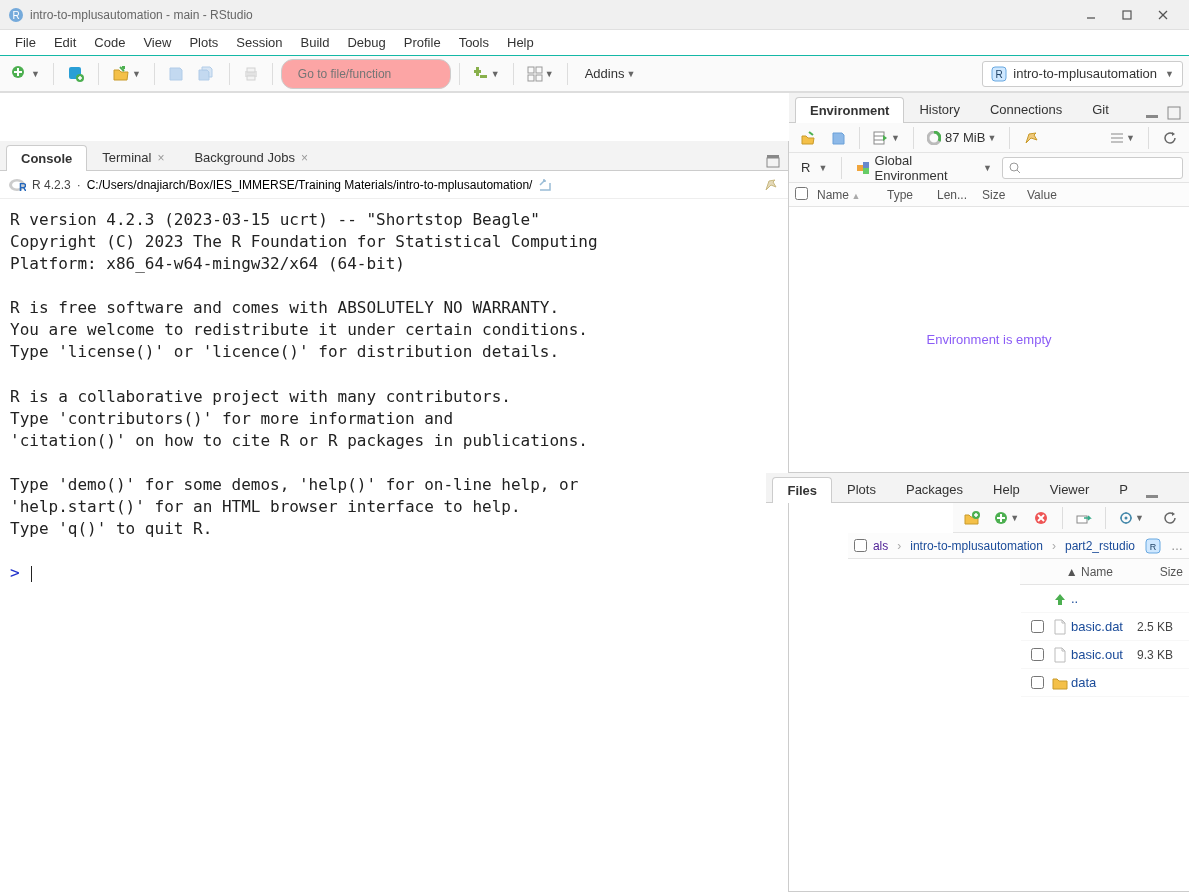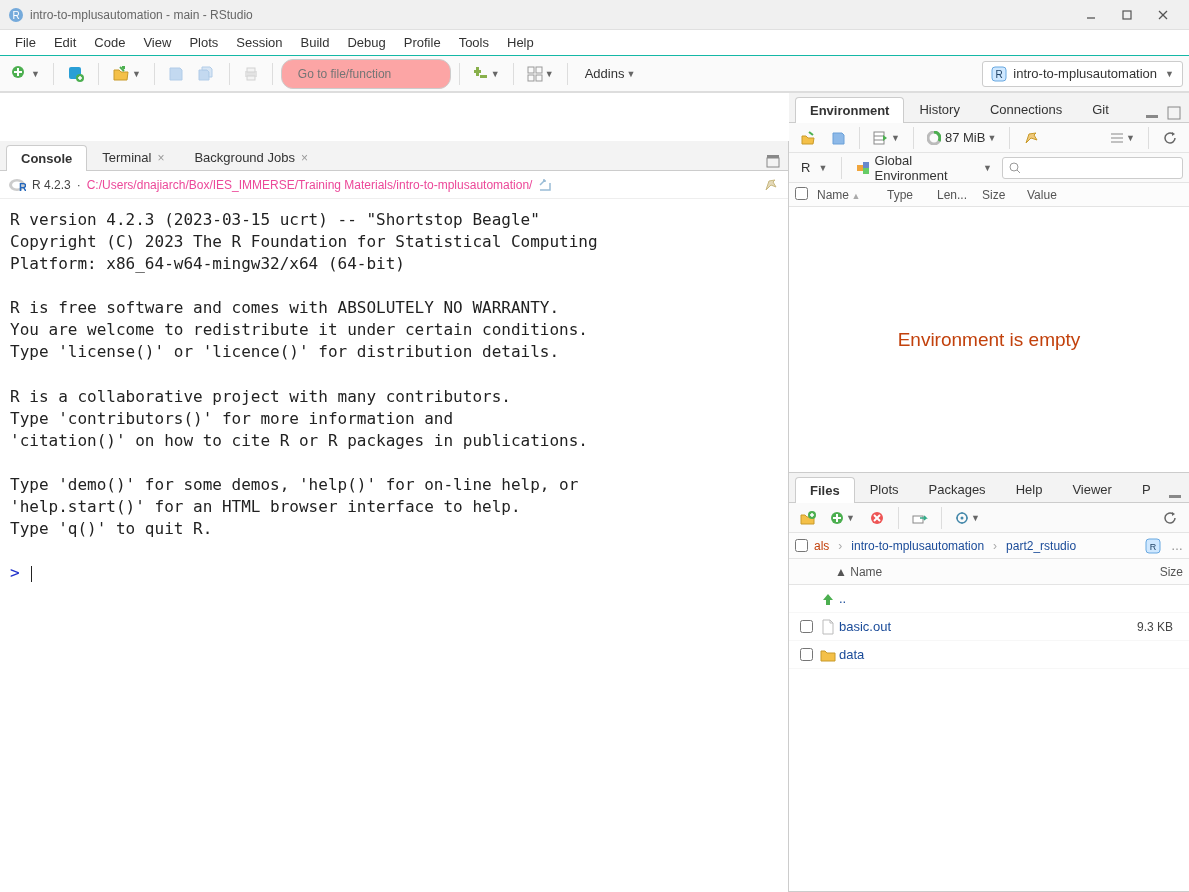--- a/index.html
+++ b/index.html
@@ -145,21 +145,21 @@
   
   .console-subbar {
     height: 28px;
     display:flex;align-items:center;
     padding: 0 8px;
     gap: 6px;
     border-bottom: 1px solid #eee;
     font-size:12px;
     color:#444;
   }
-  .console-subbar .path { color:#ec4899; }
+  .console-subbar .path { color:#000000; }
   .console-subbar-spacer {flex:1;}
   .console-body {
     flex:1;
     padding: 10px 10px;
     font-family: "Lucida Console","Consolas",monospace;
     font-size: 16px;
     line-height: 1.38;
     white-space: pre-wrap;
     overflow:auto;
     color:#222;
@@ -168,21 +168,21 @@
   .console-cursor {
     display:inline-block; width:1px; height:16px; background:#222;
     vertical-align:middle; margin-left:2px;
   }
   
   .right-pane {
     display:flex; flex-direction:column;
     border-bottom:1px solid #ccc;
   }
   .right-pane.top { height: 380px; }
-  .right-pane.bottom { flex:1; }
+  .right-pane.bottom { flex:1;align-items:flex-end; }
   .env-toolbar, .files-toolbar {
     height: 30px;
     display:flex;align-items:center;
     padding: 0 6px; gap:4px;
     border-bottom:1px solid #e4e4e4;
     background:#fafafa;
   }
   .env-toolbar2 {
     height: 30px;
     display:flex;align-items:center;
@@ -203,29 +203,29 @@
   .search-box input{border:none;outline:none;flex:1;font-size:12px;background:transparent;}
   .env-header {
     height: 24px; display:flex; align-items:center;
     border-bottom:1px solid #e4e4e4; font-size:12px; color:#555;
     background:#fcfcfc;
   }
   .env-header .col { padding:0 6px; }
   .env-header .col.sortable::after { content:" ▲"; color:#aaa; font-size:9px; }
   .env-empty {
     flex:1; display:flex; align-items:center; justify-content:center;
-    color:#c2410c; font-size:19px;
+    color:#8b5cf6; font-size:13px;
   }
   
   .files-breadcrumb {
     height:26px; display:flex;align-items:center;
     padding:0 6px; gap:4px; font-size:12px;
     border-bottom:1px solid #e4e4e4; background:#fcfcfc;
   }
-  .files-breadcrumb .crumb { color:#c2410c; cursor:pointer; padding:0 2px;}
+  .files-breadcrumb .crumb { color:#4c1d95; cursor:pointer; padding:0 2px;}
   .files-breadcrumb .crumb.sel { color:#1a4b99; }
   .files-breadcrumb .sep { color:#aaa; padding:0 3px; }
   .files-header {
     height:26px; display:flex; align-items:center;
     border-bottom:1px solid #e4e4e4; font-size:12px; color:#555;
     background:#fcfcfc;
   }
   .files-header .col { padding:0 6px; }
   .files-list { flex:1; overflow:auto; }
   .file-row {
@@ -667,20 +667,33 @@
       <div class="files-list">
         <div class="file-row">
           <div class="file-chk"></div>
           <div class="file-icon">
               <svg width="14" height="14">
                 <path d="M7 2 L12 8 L9 8 L9 13 L5 13 L5 8 L2 8 Z" fill="#4CAF50"></path>
               </svg>
             </div>
           <div class="file-name">..</div>
           <div class="file-size"></div>
+        </div>
+        <div class="file-row">
+          <div class="file-chk">
+              <input type="checkbox" style="">
+            </div>
+          <div class="file-icon">
+              <svg width="14" height="16">
+                <path d="M2 1 L9 1 L12 4 L12 15 L2 15 Z" fill="#fff" stroke="#bbb"></path>
+                <path d="M9 1 L9 4 L12 4" fill="none" stroke="#bbb"></path>
+              </svg>
+            </div>
+          <div class="file-name">basic.dat</div>
+          <div class="file-size">2.5 KB</div>
         </div>
         <div class="file-row">
           <div class="file-chk">
               <input type="checkbox" style="">
             </div>
           <div class="file-icon">
               <svg width="14" height="16">
                 <path d="M2 1 L9 1 L12 4 L12 15 L2 15 Z" fill="#fff" stroke="#bbb"></path>
                 <path d="M9 1 L9 4 L12 4" fill="none" stroke="#bbb"></path>
               </svg>

